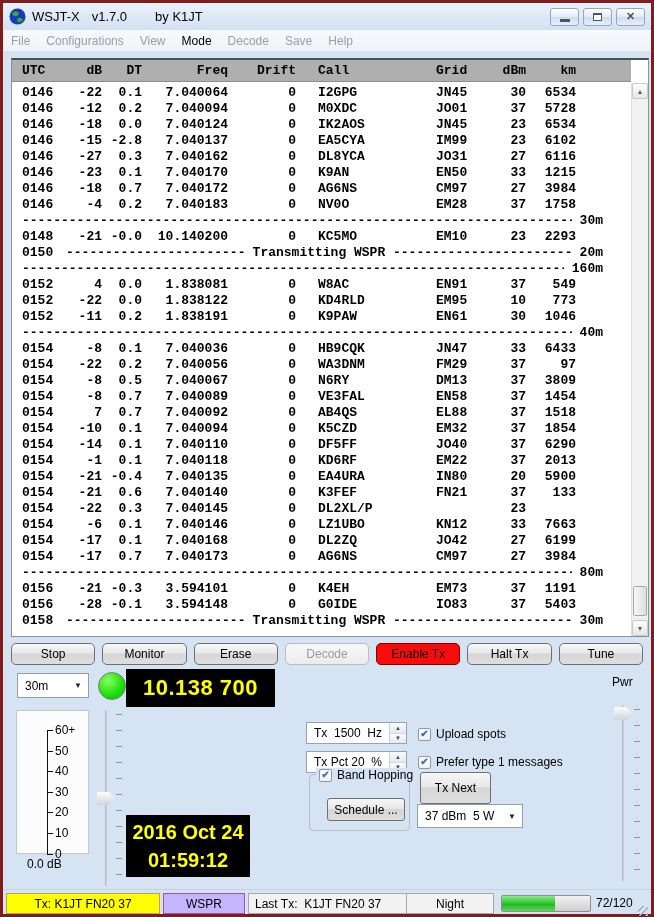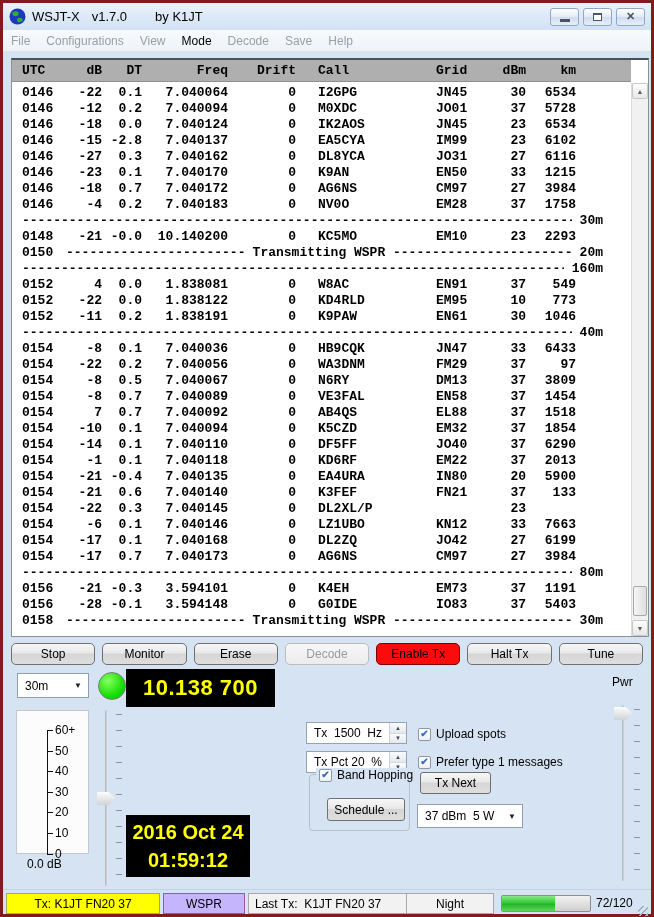--- a/index.html
+++ b/index.html
@@ -313,21 +313,21 @@
     <span>Prefer type 1 messages</span>
   </div>
 
   <div class="groupbox"></div>
   <div class="cb bh-cb">
     <span class="cbbox"></span>
     <span>Band Hopping</span>
   </div>
   <div class="pushbtn" style="left:324px;top:795px;width:78px;height:23px;">Schedule ...</div>
 
-  <div class="pushbtn" style="left:417px;top:769px;width:71px;height:22px;">Tx Next</div>
+  <div class="pushbtn" style="left:417px;top:769px;width:71px;height:32px;">Tx Next</div>
   <div class="combo" style="left:414px;top:801px;width:106px;height:24px;">
     <span>37 dBm  5 W</span>
     <span class="arr">▼</span>
   </div>
 
   <div class="vslider pwr-slider">
     <div class="strack"></div>
     <div class="sticks"></div>
     <div class="sthumb"></div>
   </div>

